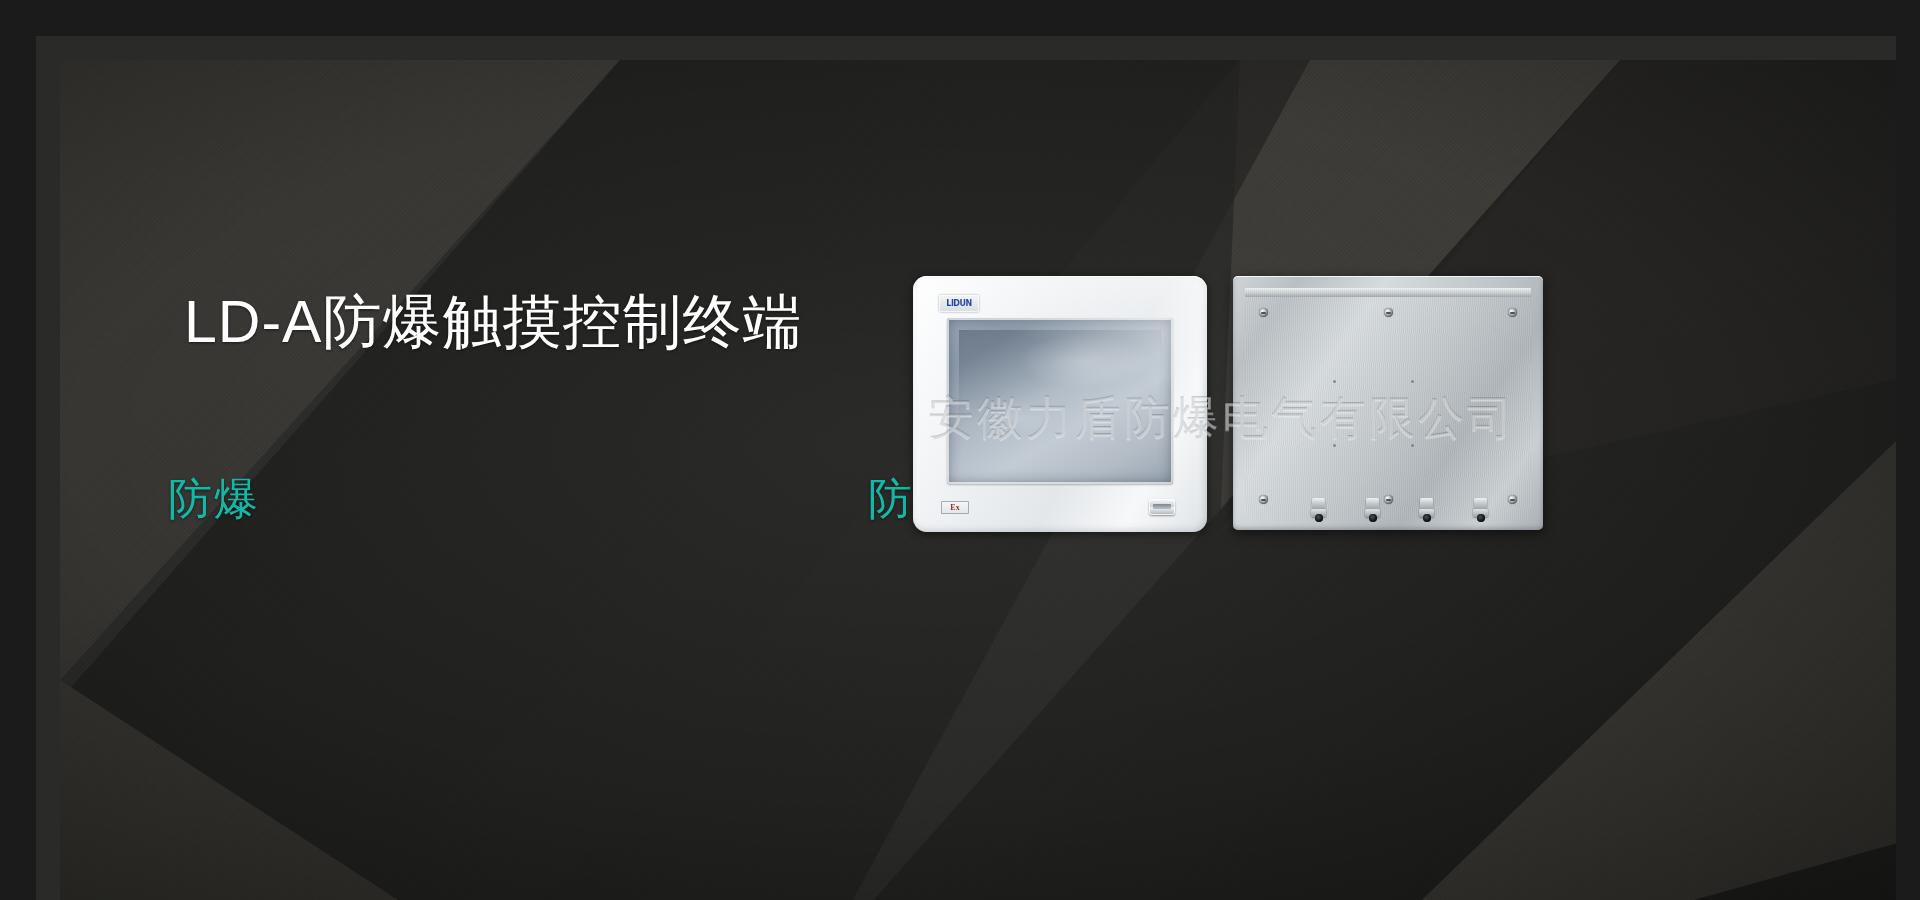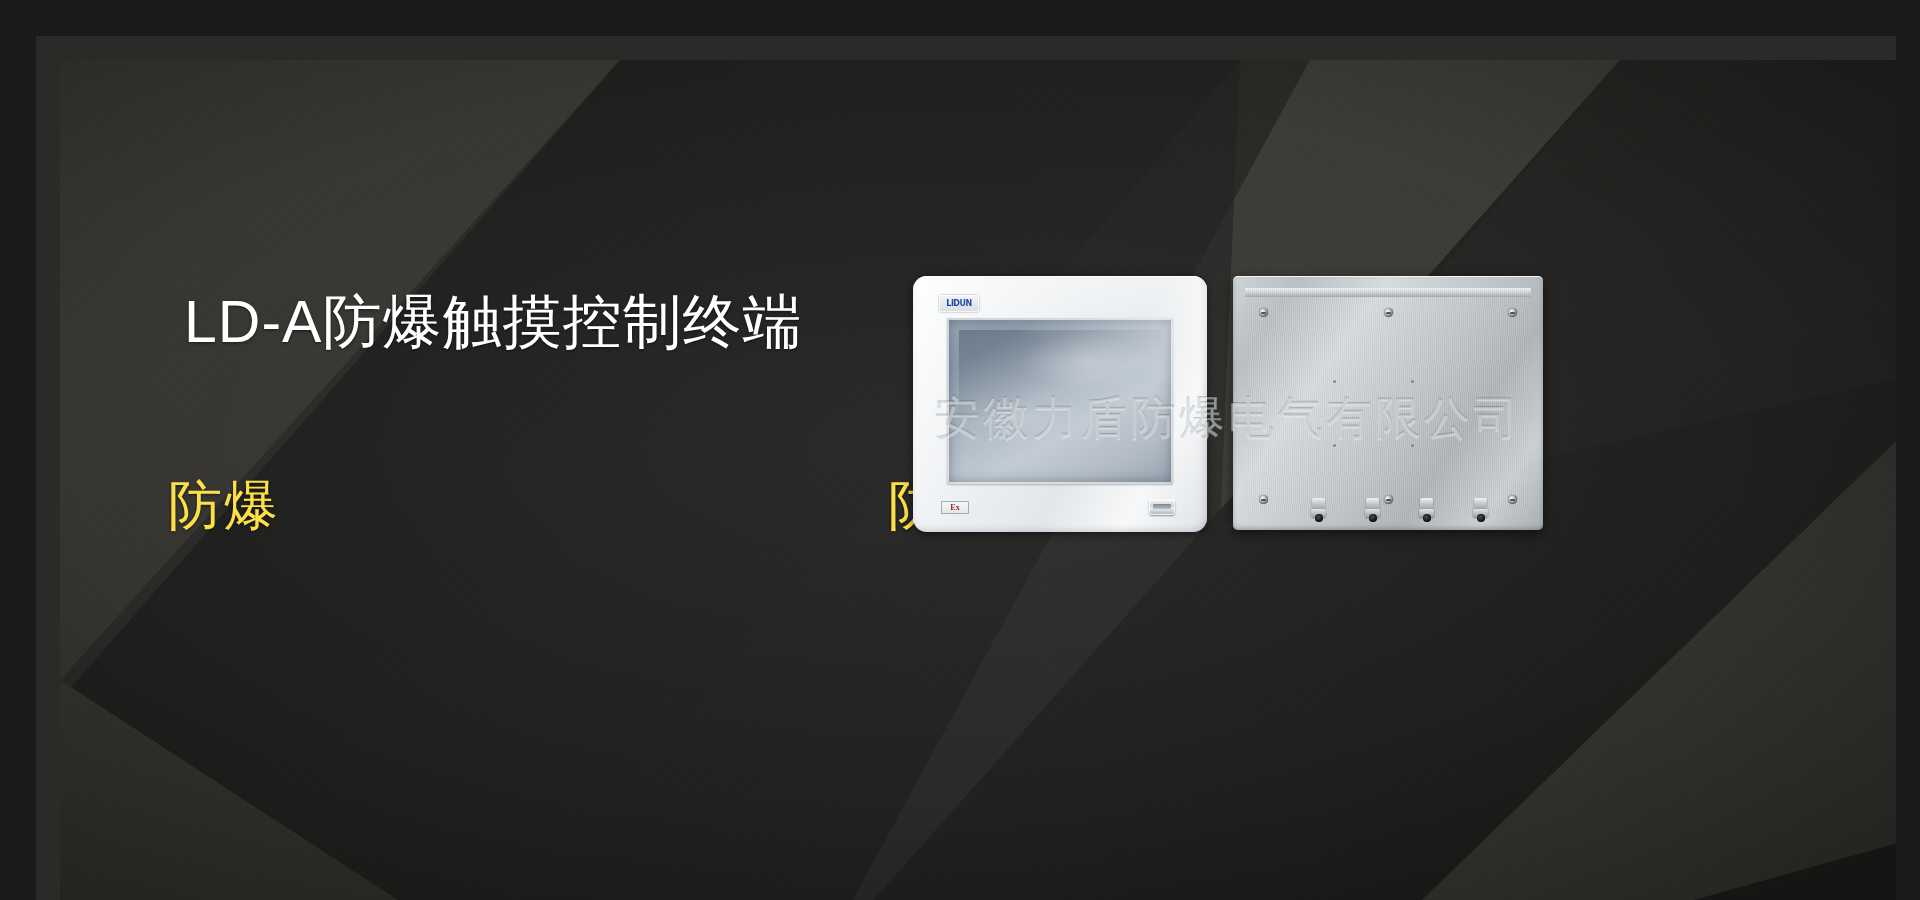--- a/index.html
+++ b/index.html
@@ -69,21 +69,21 @@
     font-size:59px; line-height:1.05; color:#ffffff;
     letter-spacing:1px; white-space:nowrap;
     font-weight:400;
     text-shadow:0 1px 3px rgba(0,0,0,.55);
   }
   .features {
     position:absolute; left:96px; top:398px;
     display:flex; align-items:flex-start;
   }
   .feat {
-    font-size:54px; color:#fde047; letter-spacing:2px;
+    font-size:44px; color:#14b8a6; letter-spacing:2px;
     white-space:nowrap; font-weight:400;
     text-shadow:0 1px 3px rgba(0,0,0,.55);
   }
   .gap1 { width:268px; display:inline-block; }
   .gap2 { width:268px; display:inline-block; }
 
   
   .panel-front {
     position:absolute; left:865px; top:228px;
     width:294px; height:256px;
@@ -204,21 +204,21 @@
   .gland .hole {
     position:absolute; left:3.5px; top:16px; width:8px; height:8px;
     border-radius:50%;
     background:radial-gradient(circle at 40% 35%, #4a5054 0%, #15191c 60%, #070809 100%);
     box-shadow:inset 0 0 2px rgba(0,0,0,.9), 0 0 1px rgba(255,255,255,.5);
   }
 
   
   .watermark {
     position:absolute; left:880px; top:340px;
-    width:600px; text-align:center;
+    width:600px; text-align:left;
     font-size:46px; letter-spacing:3px; white-space:nowrap;
     color:rgba(232,236,240,.42);
     text-shadow:0 1px 0 rgba(255,255,255,.22), 0 -1px 0 rgba(0,0,0,.18);
     pointer-events:none;
     z-index:40;
   }
 </style>
 </head>
 <body>
 

